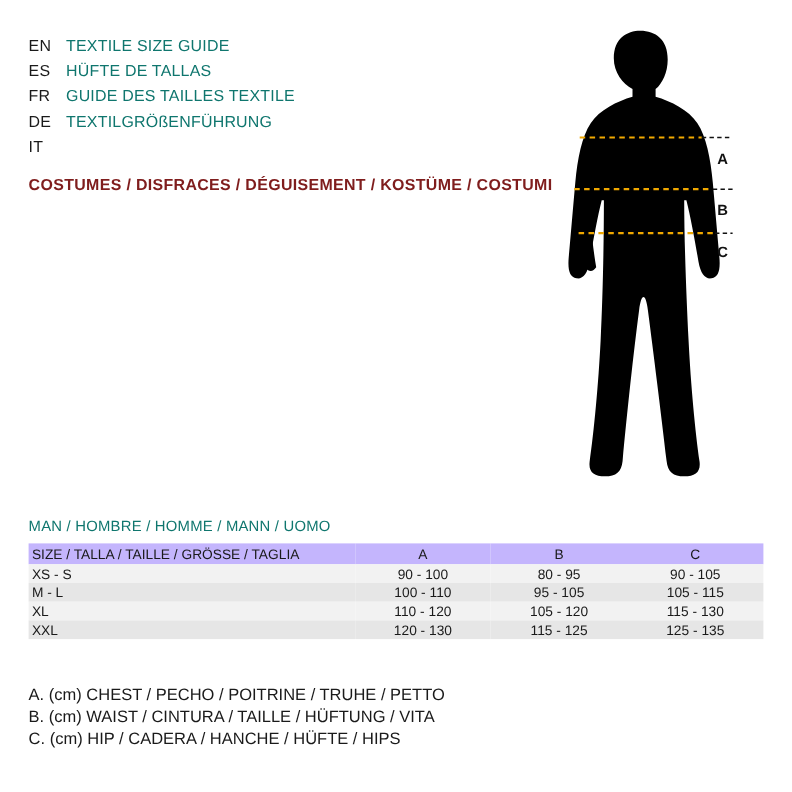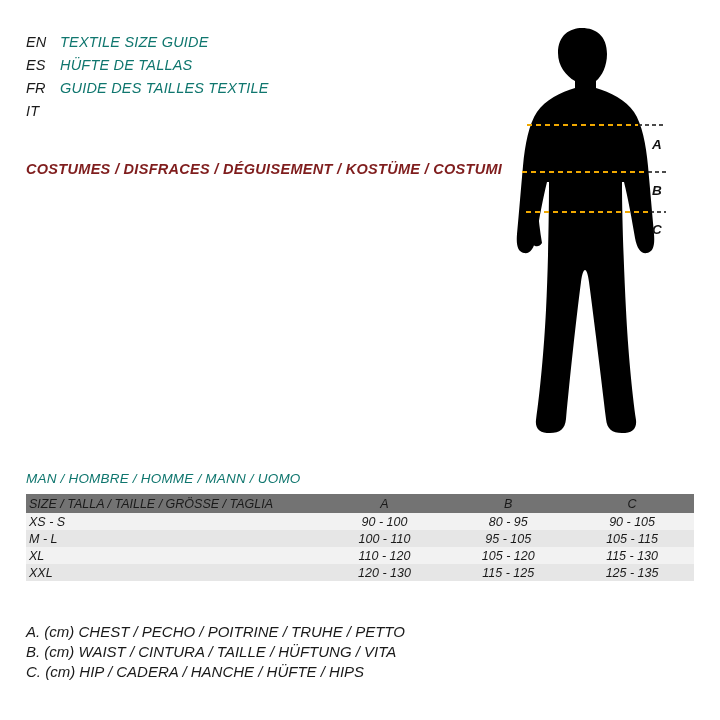--- a/index.html
+++ b/index.html
@@ -11,21 +11,20 @@
     height: 720px;
     background: #ffffff;
     font-family: "Liberation Sans", sans-serif;
     color: #1a1a1a;
     overflow: hidden;
   }
   .page {
     position: relative;
     width: 700px;
     height: 720px;
-    font-style: italic;
   }
 
   
   .lang-block {
     position: absolute;
     left: 26px;
     top: 34px;
     width: 420px;
   }
   .lang-row {
@@ -96,21 +95,21 @@
   }
   table.size-table th,
   table.size-table td {
     padding: 0;
     height: 16px;
     font-weight: normal;
     text-align: left;
     color: #1a1a1a;
   }
   table.size-table thead tr {
-    background: #737373;
+    background: #c4b5fd;
     height: 19px;
   }
   table.size-table thead th {
     height: 19px;
     font-size: 12.5px;
   }
   .col-label { width: 294px; padding-left: 3px !important; }
   .col-a, .col-b, .col-c { width: 124px; text-align: center !important; }
   table.size-table tbody tr {
     height: 17px;
@@ -139,20 +138,24 @@
       <span class="lang-code">EN</span>
       <span class="lang-text">TEXTILE SIZE GUIDE</span>
     </div>
     <div class="lang-row">
       <span class="lang-code">ES</span>
       <span class="lang-text">HÜFTE DE TALLAS</span>
     </div>
     <div class="lang-row">
       <span class="lang-code">FR</span>
       <span class="lang-text">GUIDE DES TAILLES TEXTILE</span>
+    </div>
+    <div class="lang-row">
+      <span class="lang-code">DE</span>
+      <span class="lang-text">TEXTILGRÖßENFÜHRUNG</span>
     </div>
     <div class="lang-row">
       <span class="lang-code">IT</span>
     </div>
   </div>
 
   <div class="costumes-line">COSTUMES / DISFRACES / DÉGUISEMENT / KOSTÜME / COSTUMI</div>
 
   <div class="figure-wrap">
     <svg class="figure-svg" width="230" height="430" viewBox="0 0 230 430" xmlns="http://www.w3.org/2000/svg">

